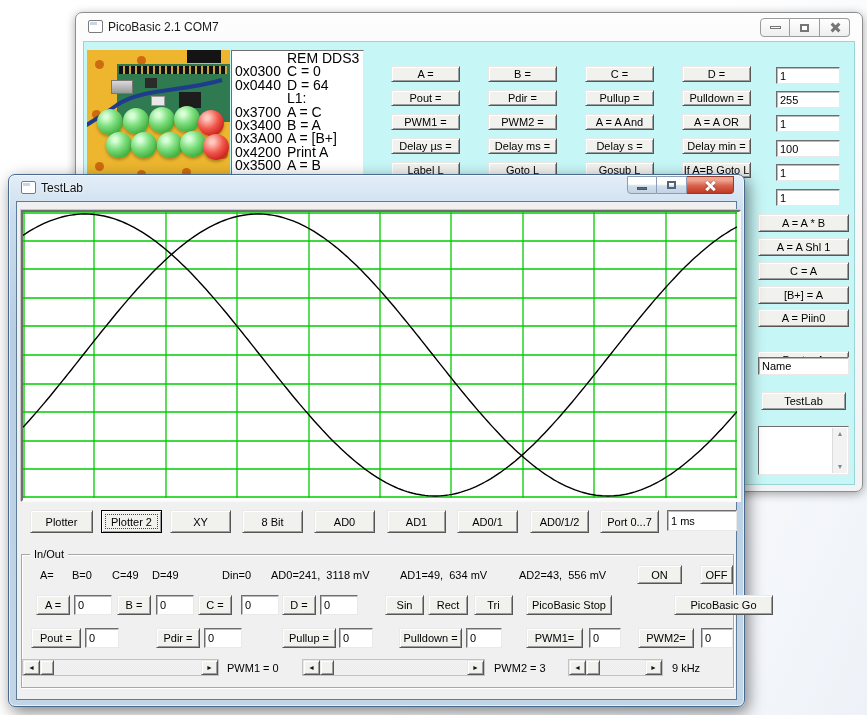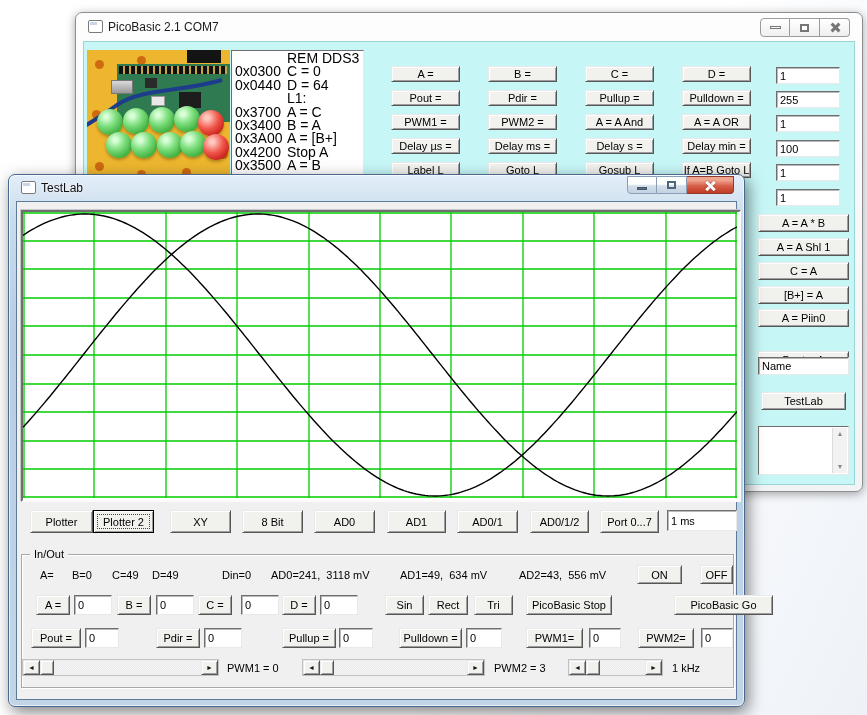--- a/index.html
+++ b/index.html
@@ -184,21 +184,21 @@
       </div>
 
       <div id="codebox" class="abs">
         <div class="code-row"><span class="addr"></span><span>REM DDS3</span></div>
         <div class="code-row"><span class="addr">0x0300</span><span>C = 0</span></div>
         <div class="code-row"><span class="addr">0x0440</span><span>D = 64</span></div>
         <div class="code-row"><span class="addr"></span><span>L1:</span></div>
         <div class="code-row"><span class="addr">0x3700</span><span>A = C</span></div>
         <div class="code-row"><span class="addr">0x3400</span><span>B = A</span></div>
         <div class="code-row"><span class="addr">0x3A00</span><span>A = [B+]</span></div>
-        <div class="code-row"><span class="addr">0x4200</span><span>Stop A</span></div>
+        <div class="code-row"><span class="addr">0x4200</span><span>Print A</span></div>
         <div class="code-row"><span class="addr">0x3500</span><span>A = B</span></div>
         <div class="code-row"><span class="addr">0x3600</span><span>C = A</span></div>
       </div>
 
       <div id="btn-grid" class="abs">
         <button class="b3">A =</button>
         <button class="b3">B =</button>
         <button class="b3">C =</button>
         <button class="b3">D =</button>
         <button class="b3">Pout =</button>
@@ -284,21 +284,21 @@
             <line x1="0" y1="200" x2="714" y2="200" stroke="#00CC00" stroke-width="1.3"></line>
             <line x1="0" y1="229" x2="714" y2="229" stroke="#00CC00" stroke-width="1.3"></line>
             <line x1="0" y1="257" x2="714" y2="257" stroke="#00CC00" stroke-width="1.3"></line>
             <line x1="0" y1="285" x2="714" y2="285" stroke="#00CC00" stroke-width="1.3"></line>
             <polyline points="0,23.3 3,21.3 6,19.4 9,17.7 12,16.0 15,14.4 18,12.9 21,11.4 24,10.1 27,8.9 30,7.8 33,6.8 36,5.8 39,5.0 42,4.3 45,3.6 48,3.1 51,2.7 54,2.4 57,2.1 60,2.0 63,2.0 66,2.1 69,2.3 72,2.6 75,3.0 78,3.5 81,4.0 84,4.7 87,5.5 90,6.4 93,7.4 96,8.5 99,9.7 102,11.0 105,12.4 108,13.8 111,15.4 114,17.1 117,18.8 120,20.7 123,22.6 126,24.6 129,26.7 132,28.9 135,31.2 138,33.6 141,36.0 144,38.5 147,41.1 150,43.7 153,46.5 156,49.3 159,52.2 162,55.1 165,58.1 168,61.1 171,64.3 174,67.4 177,70.7 180,74.0 183,77.3 186,80.7 189,84.1 192,87.6 195,91.1 198,94.6 201,98.2 204,101.8 207,105.5 210,109.2 213,112.9 216,116.6 219,120.3 222,124.1 225,127.8 228,131.6 231,135.4 234,139.2 237,143.0 240,146.8 243,150.6 246,154.4 249,158.2 252,161.9 255,165.7 258,169.4 261,173.1 264,176.8 267,180.5 270,184.2 273,187.8 276,191.4 279,194.9 282,198.4 285,201.9 288,205.3 291,208.7 294,212.0 297,215.3 300,218.6 303,221.7 306,224.9 309,227.9 312,230.9 315,233.8 318,236.7 321,239.5 324,242.3 327,244.9 330,247.5 333,250.0 336,252.4 339,254.8 342,257.1 345,259.3 348,261.4 351,263.4 354,265.3 357,267.2 360,268.9 363,270.6 366,272.2 369,273.6 372,275.0 375,276.3 378,277.5 381,278.6 384,279.6 387,280.5 390,281.3 393,282.0 396,282.5 399,283.0 402,283.4 405,283.7 408,283.9 411,284.0 414,284.0 417,283.9 420,283.6 423,283.3 426,282.9 429,282.4 432,281.7 435,281.0 438,280.2 441,279.2 444,278.2 447,277.1 450,275.9 453,274.6 456,273.1 459,271.6 462,270.0 465,268.3 468,266.6 471,264.7 474,262.7 477,260.7 480,258.5 483,256.3 486,254.0 489,251.6 492,249.2 495,246.6 498,244.0 501,241.4 504,238.6 507,235.8 510,232.9 513,229.9 516,226.9 519,223.8 522,220.7 525,217.5 528,214.2 531,210.9 534,207.6 537,204.2 540,200.7 543,197.3 546,193.7 549,190.2 552,186.6 555,182.9 558,179.3 561,175.6 564,171.9 567,168.2 570,164.4 573,160.7 576,156.9 579,153.1 582,149.3 585,145.5 588,141.7 591,137.9 594,134.1 597,130.4 600,126.6 603,122.8 606,119.1 609,115.3 612,111.6 615,107.9 618,104.3 621,100.6 624,97.0 627,93.5 630,89.9 633,86.4 636,83.0 639,79.6 642,76.2 645,72.9 648,69.6 651,66.4 654,63.2 657,60.1 660,57.1 663,54.1 666,51.2 669,48.3 672,45.6 675,42.9 678,40.2 681,37.7 684,35.2 687,32.8 690,30.4 693,28.2 696,26.0 699,23.9 702,22.0 705,20.1 708,18.2 711,16.5 714,14.9" fill="none" stroke="#000000" stroke-width="1.4"></polyline>
             <polyline points="0,215.3 3,212.0 6,208.7 9,205.3 12,201.9 15,198.4 18,194.9 21,191.4 24,187.8 27,184.2 30,180.5 33,176.8 36,173.1 39,169.4 42,165.7 45,161.9 48,158.2 51,154.4 54,150.6 57,146.8 60,143.0 63,139.2 66,135.4 69,131.6 72,127.8 75,124.1 78,120.3 81,116.6 84,112.9 87,109.2 90,105.5 93,101.8 96,98.2 99,94.6 102,91.1 105,87.6 108,84.1 111,80.7 114,77.3 117,74.0 120,70.7 123,67.4 126,64.3 129,61.1 132,58.1 135,55.1 138,52.2 141,49.3 144,46.5 147,43.7 150,41.1 153,38.5 156,36.0 159,33.6 162,31.2 165,28.9 168,26.7 171,24.6 174,22.6 177,20.7 180,18.8 183,17.1 186,15.4 189,13.8 192,12.4 195,11.0 198,9.7 201,8.5 204,7.4 207,6.4 210,5.5 213,4.7 216,4.0 219,3.5 222,3.0 225,2.6 228,2.3 231,2.1 234,2.0 237,2.0 240,2.1 243,2.4 246,2.7 249,3.1 252,3.6 255,4.3 258,5.0 261,5.8 264,6.8 267,7.8 270,8.9 273,10.1 276,11.4 279,12.9 282,14.4 285,16.0 288,17.7 291,19.4 294,21.3 297,23.3 300,25.3 303,27.5 306,29.7 309,32.0 312,34.4 315,36.8 318,39.4 321,42.0 324,44.6 327,47.4 330,50.2 333,53.1 336,56.1 339,59.1 342,62.2 345,65.3 348,68.5 351,71.8 354,75.1 357,78.4 360,81.8 363,85.3 366,88.7 369,92.3 372,95.8 375,99.4 378,103.1 381,106.7 384,110.4 387,114.1 390,117.8 393,121.6 396,125.3 399,129.1 402,132.9 405,136.7 408,140.5 411,144.3 414,148.1 417,151.9 420,155.6 423,159.4 426,163.2 429,166.9 432,170.7 435,174.4 438,178.1 441,181.7 444,185.4 447,189.0 450,192.5 453,196.1 456,199.6 459,203.0 462,206.4 465,209.8 468,213.1 471,216.4 474,219.6 477,222.8 480,225.9 483,228.9 486,231.9 489,234.8 492,237.7 495,240.4 498,243.1 501,245.8 504,248.3 507,250.8 510,253.2 513,255.6 516,257.8 519,260.0 522,262.1 525,264.0 528,265.9 531,267.8 534,269.5 537,271.1 540,272.7 543,274.1 546,275.4 549,276.7 552,277.9 555,278.9 558,279.9 561,280.7 564,281.5 567,282.2 570,282.7 573,283.2 576,283.5 579,283.8 582,283.9 585,284.0 588,283.9 591,283.8 594,283.5 597,283.2 600,282.7 603,282.2 606,281.5 609,280.7 612,279.9 615,278.9 618,277.9 621,276.7 624,275.4 627,274.1 630,272.7 633,271.1 636,269.5 639,267.8 642,265.9 645,264.0 648,262.1 651,260.0 654,257.8 657,255.6 660,253.2 663,250.8 666,248.3 669,245.8 672,243.1 675,240.4 678,237.7 681,234.8 684,231.9 687,228.9 690,225.9 693,222.8 696,219.6 699,216.4 702,213.1 705,209.8 708,206.4 711,203.0 714,199.6" fill="none" stroke="#000000" stroke-width="1.4"></polyline>
           </svg>
       </div>
 
       <button class="abs b3 mode-btn" style="left:13px;width:63px">Plotter</button>
-      <button class="abs b3 mode-btn focused" style="left:76px;width:61px">Plotter 2</button>
+      <button class="abs b3 mode-btn focused" style="left:84px;width:61px">Plotter 2</button>
       <button class="abs b3 mode-btn" style="left:153px;width:61px">XY</button>
       <button class="abs b3 mode-btn" style="left:225px;width:61px">8 Bit</button>
       <button class="abs b3 mode-btn" style="left:297px;width:61px">AD0</button>
       <button class="abs b3 mode-btn" style="left:370px;width:59px">AD1</button>
       <button class="abs b3 mode-btn" style="left:440px;width:61px">AD0/1</button>
       <button class="abs b3 mode-btn" style="left:513px;width:59px">AD0/1/2</button>
       <button class="abs b3 mode-btn" style="left:583px;width:59px">Port 0...7</button>
       <input id="time-field" class="abs sunken" value="1 ms" style="">
 
       <div id="inout" class="abs">
@@ -355,17 +355,17 @@
           <div style="flex:1"></div>
           <button class="b3 sb-arrow">►</button>
         </div>
         <span class="slbl" style="left:472px">PWM2 = 3</span>
         <div class="hscroll" style="left:546px;width:95px">
           <button class="b3 sb-arrow">◄</button>
           <div class="sb-thumb"></div>
           <div style="flex:1"></div>
           <button class="b3 sb-arrow">►</button>
         </div>
-        <span class="slbl" style="left:650px">1 kHz</span>
+        <span class="slbl" style="left:650px">9 kHz</span>
       </div>
     </div>
   </div>
 </div>
 
 </body></html>

